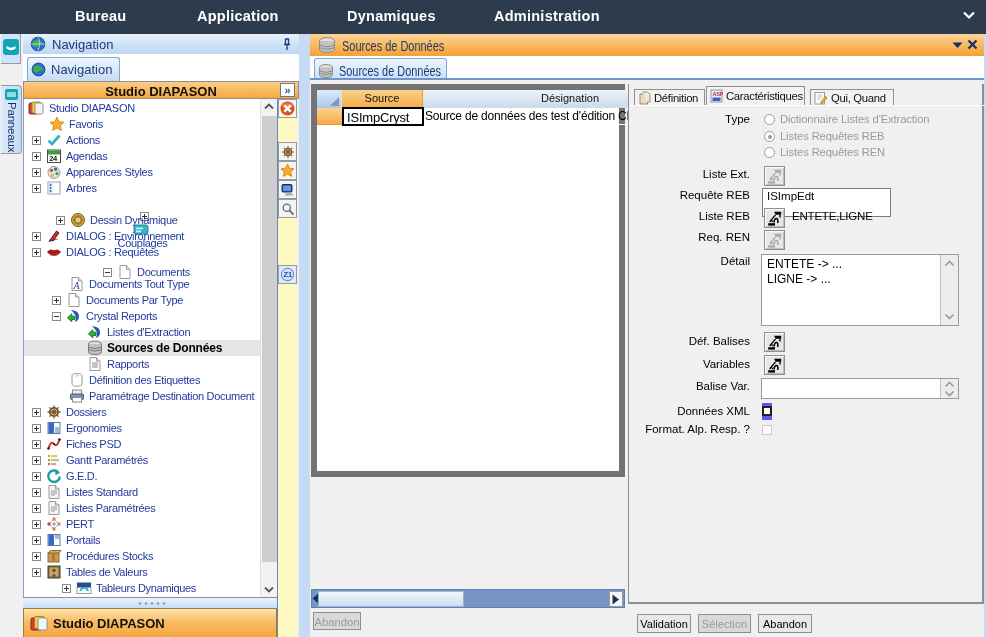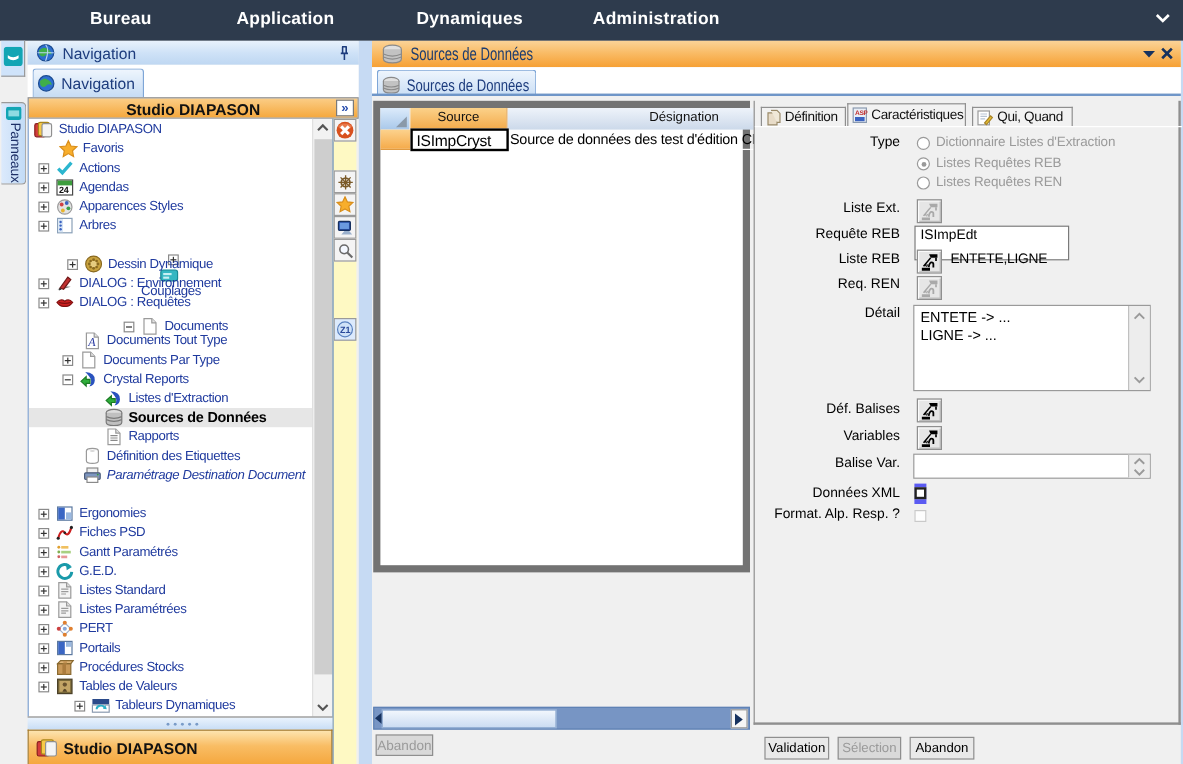--- a/index.html
+++ b/index.html
@@ -216,26 +216,33 @@
 <div class="trow" style="top:257px;"><svg style="margin-left:63px;" width="16" height="16">
         <path d="M3 1.5 L9.5 1.5 L13 5 L13 14.5 L3 14.5 Z" fill="#fff" stroke="#9a9a9a"></path>
         <path d="M9.5 1.5 L9.5 5 L13 5" fill="#e4e4e4" stroke="#9a9a9a"></path>
         <path d="M5 7 H11 M5 9 H11 M5 11 H11" stroke="#8a8a8a"></path>
       </svg>Rapports</div>
 <div class="trow" style="top:273px;"><svg style="margin-left:45px;" width="16" height="16">
         <ellipse cx="8" cy="3.8" rx="5" ry="2.2" fill="#f8f8f8" stroke="#9a9a9a"></ellipse>
         <path d="M3 3.8 L3 12 Q3 14.2 8 14.2 Q13 14.2 13 12 L13 3.8" fill="#fff" stroke="#9a9a9a"></path>
         <ellipse cx="8" cy="3.8" rx="2" ry="0.9" fill="#d8d8d8"></ellipse>
       </svg>Définition des Etiquettes</div>
-<div class="trow" style="top:289px;font-style:italic;"><svg style="margin-left:45px;" width="16" height="16">
+<div class="trow" style="top:289px;"><svg style="margin-left:45px;" width="16" height="16">
         <rect x="3.5" y="2" width="9" height="4.5" fill="#f0f0f0" stroke="#8a8a8a"></rect>
         <rect x="1.5" y="6" width="13" height="5.5" rx="1" fill="#7d96c0" stroke="#4a5a78"></rect>
         <rect x="3.5" y="9.5" width="9" height="4.5" fill="#fff" stroke="#8a8a8a"></rect>
         <circle cx="12.5" cy="7.5" r="0.8" fill="#3a9a3a"></circle>
       </svg>Paramétrage Destination Document</div>
+<div class="trow" style="top:305px;"><span class="pm plus" style="margin-left:8px;"></span><svg width="16" height="16">
+        <circle cx="8" cy="8" r="4.2" fill="none" stroke="#7a5a28" stroke-width="1.8"></circle>
+        <circle cx="8" cy="8" r="1.6" fill="#7a5a28"></circle>
+        <g stroke="#7a5a28" stroke-width="1.3">
+          <path d="M8 1.5 L8 14.5 M1.5 8 L14.5 8 M3.4 3.4 L12.6 12.6 M12.6 3.4 L3.4 12.6"></path>
+        </g>
+      </svg>Dossiers</div>
 <div class="trow" style="top:321px;"><span class="pm plus" style="margin-left:8px;"></span><svg width="16" height="16">
         <rect x="2" y="2.5" width="12" height="11" fill="#fff" stroke="#5a78a0"></rect>
         <rect x="2.5" y="3" width="5.5" height="10" fill="#3a66c4"></rect>
         <rect x="9" y="7" width="4.5" height="6" fill="#9ab8e0"></rect>
       </svg>Ergonomies</div>
 <div class="trow" style="top:337px;"><span class="pm plus" style="margin-left:8px;"></span><svg width="16" height="16">
         <path d="M2.5 12.5 Q5 4 8 8 Q11 12 13.5 3.5" stroke="#cc2020" stroke-width="1.8" fill="none"></path>
         <circle cx="2.5" cy="12.5" r="1.3" fill="#222"></circle>
         <circle cx="13.5" cy="3.5" r="1.3" fill="#222"></circle>
         <circle cx="8" cy="8" r="1.1" fill="#222"></circle>

